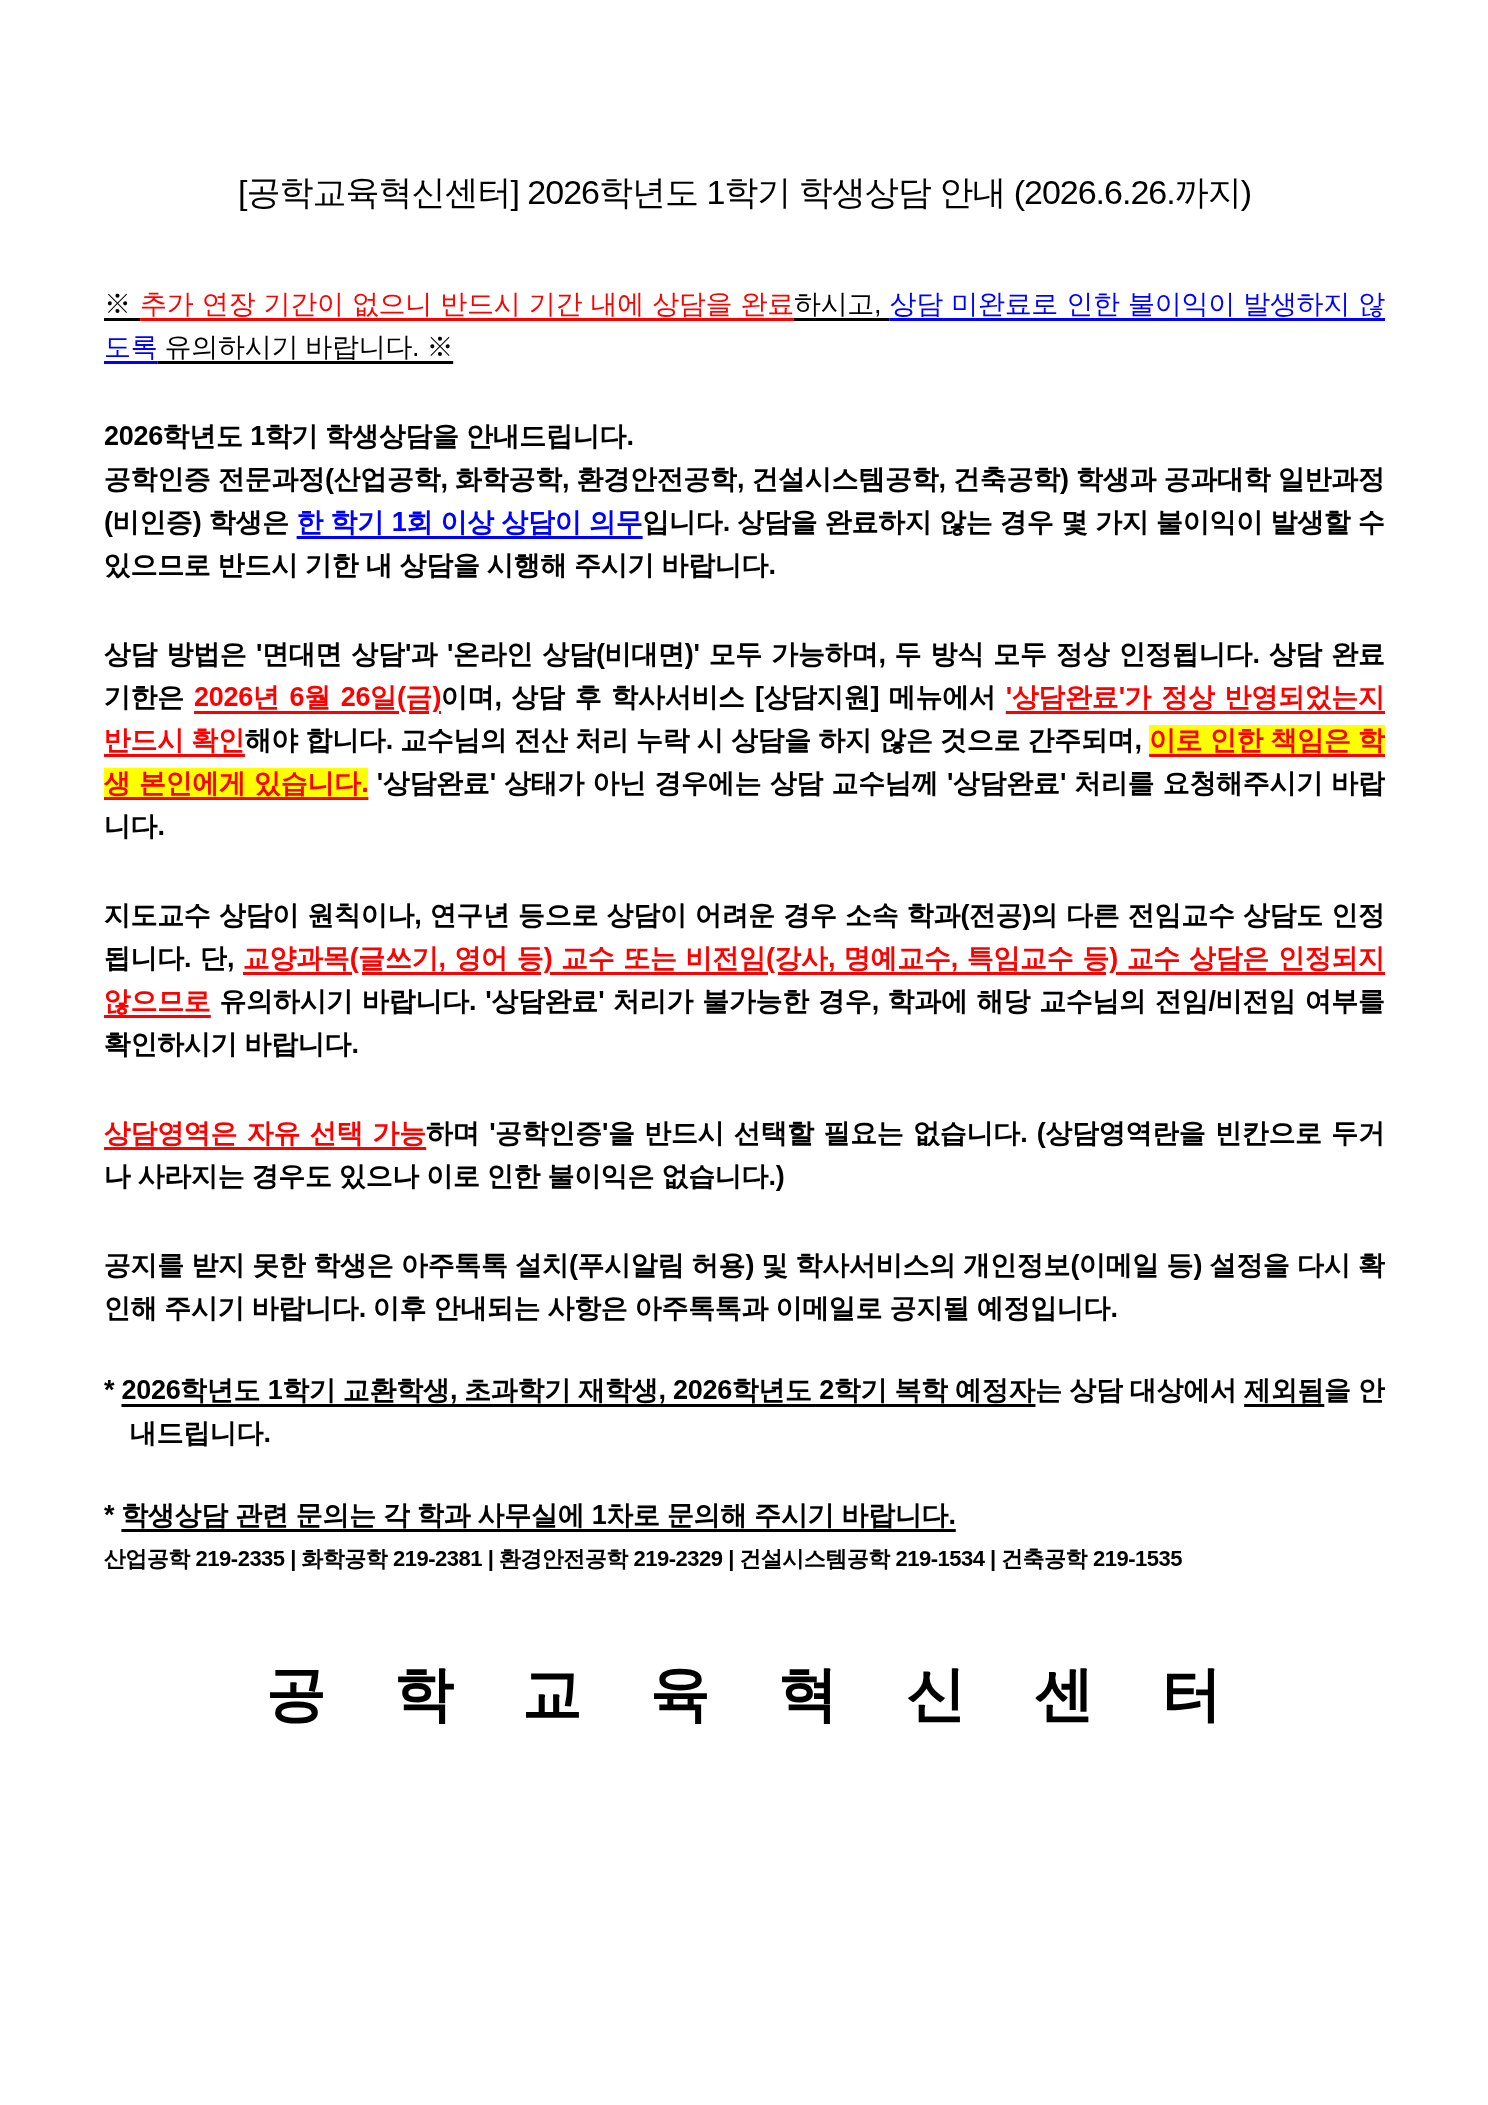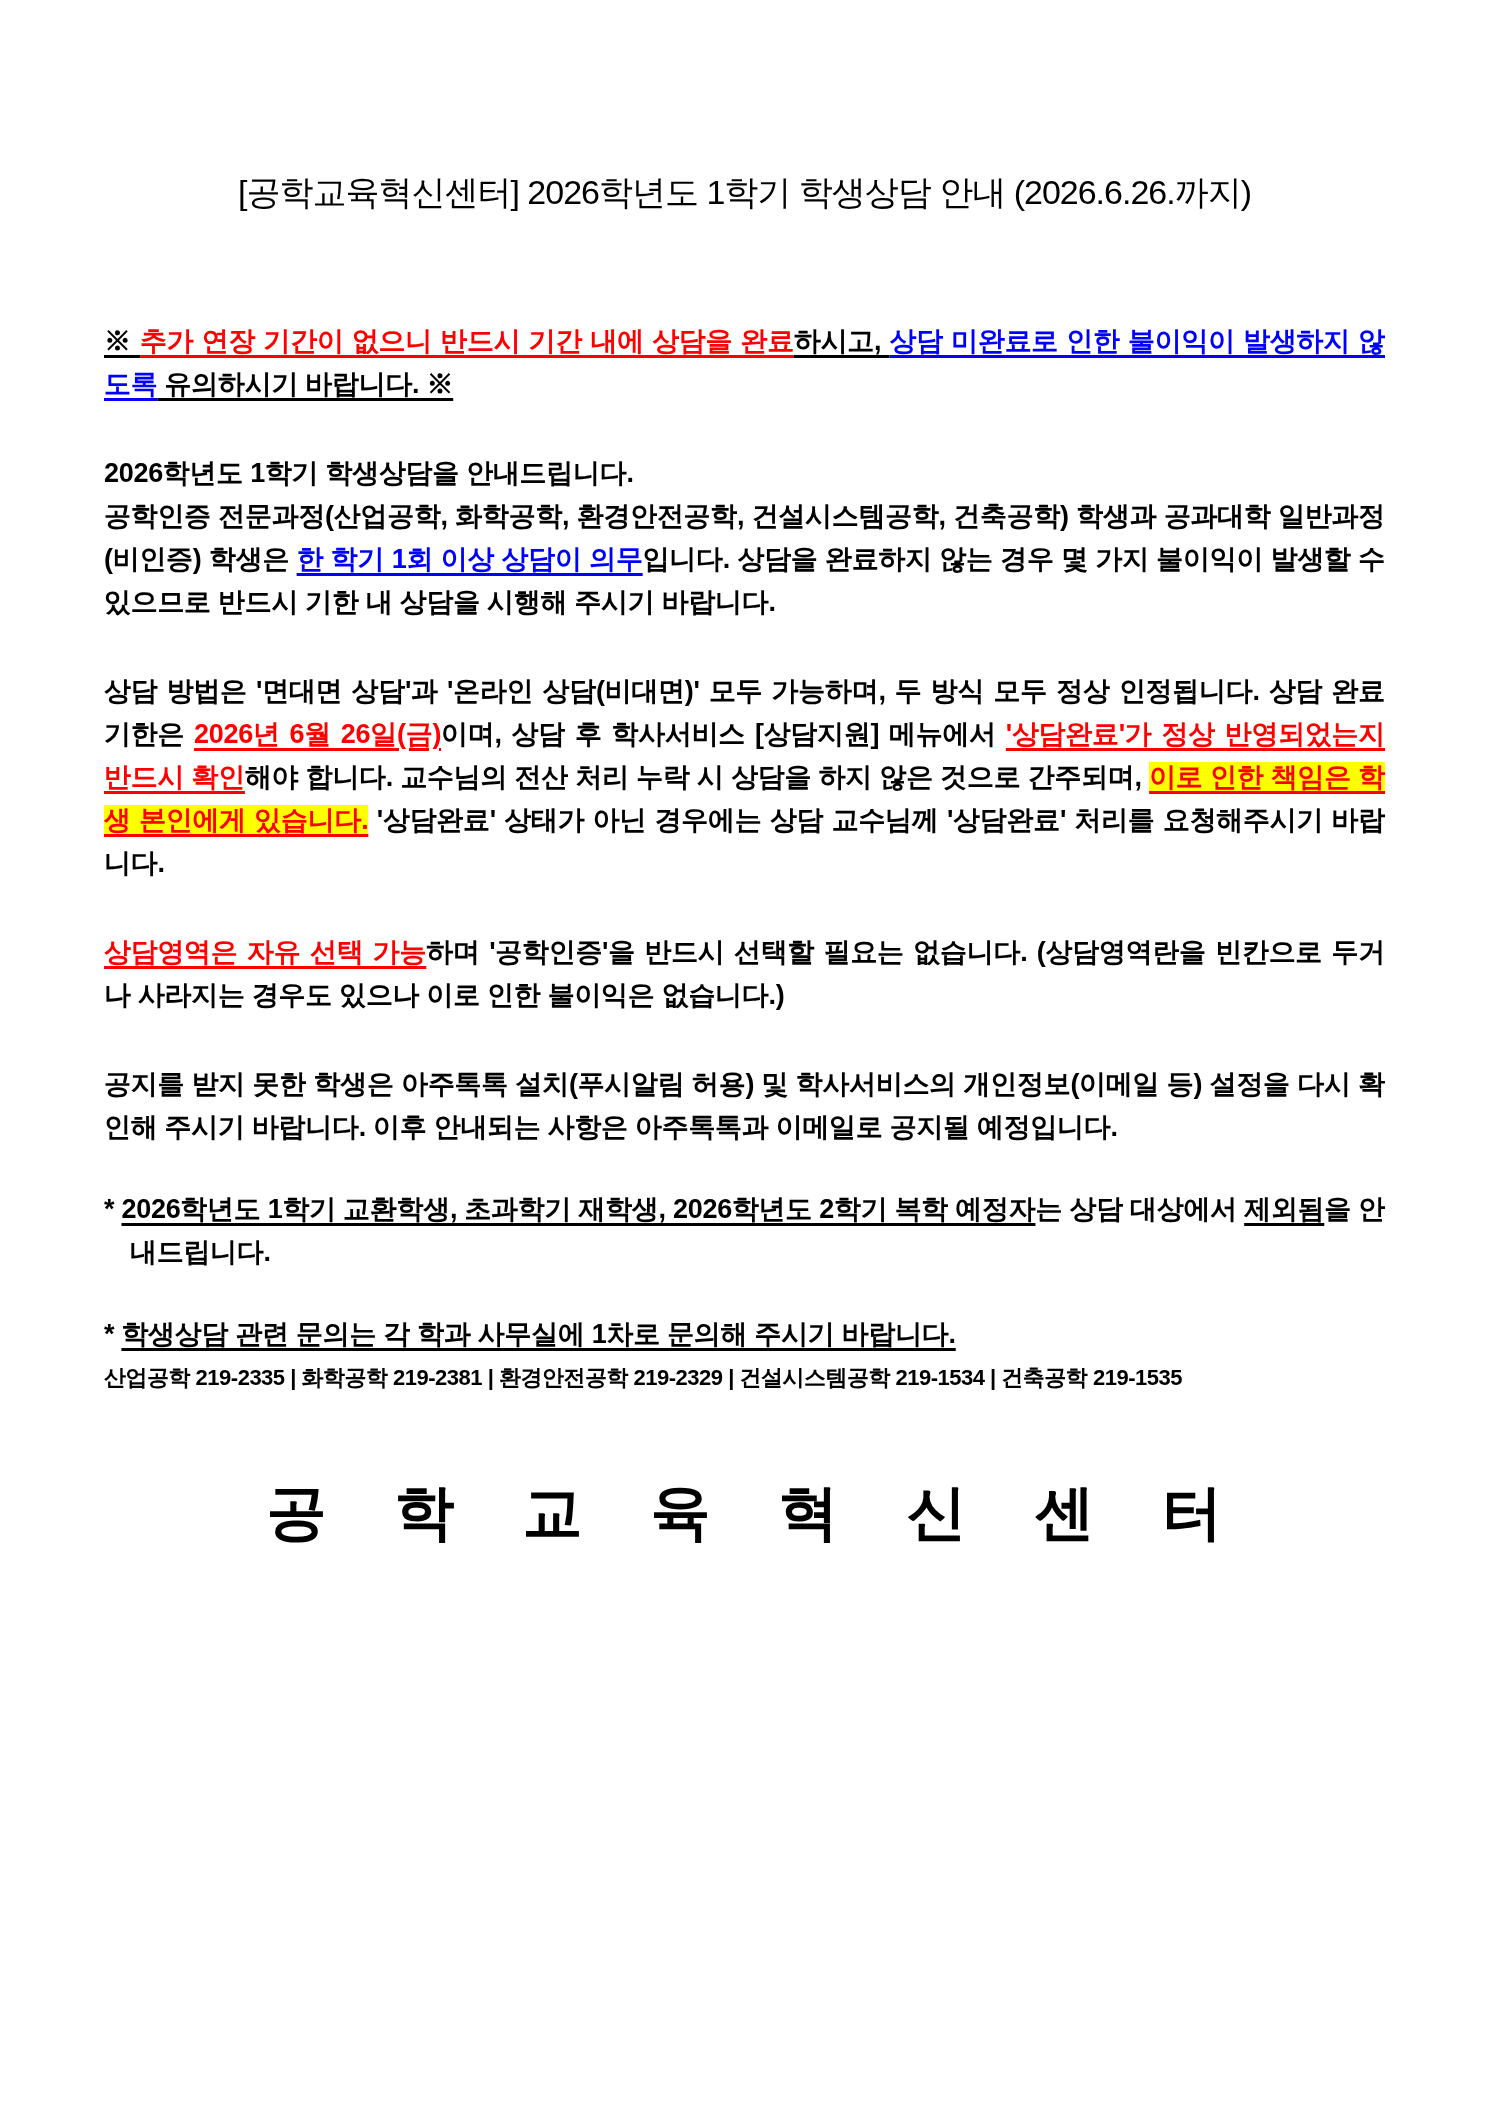--- a/index.html
+++ b/index.html
@@ -27,21 +27,21 @@
     margin: 46px 0 0 0;
     font-size: 27px;
     line-height: 43px;
     font-weight: 600;
     letter-spacing: -0.3px;
     text-align: justify;
   }
   .block.tight { margin-top: 0; }
   .block.hang { padding-left: 26px; text-indent: -26px; margin-top: 39px; }
 
-  .notice { margin-top: 104px; font-weight: 700; }
+  .notice { margin-top: 67px; font-weight: 400; }
 
   .c-red  { color: #ff0000; }
   .c-blue { color: #0000ff; }
   .b  { font-weight: 800; margin-top: 8px; }
   .u  { text-decoration: underline; text-underline-offset: 5px; text-decoration-thickness: 2.5px; }
   .hl { background: #ffff00; }
 
   .contacts {
     font-size: 22px;
     letter-spacing: -0.5px;
@@ -67,20 +67,21 @@
   <h1 class="title">[공학교육혁신센터] 2026학년도 1학기 학생상담 안내 (2026.6.26.까지)</h1>
 
   <p class="block notice"><span class="u">※ </span><span class="c-red u">추가 연장 기간이 없으니 반드시 기간 내에 상담을 완료</span><span class="u">하시고, </span><span class="c-blue u">상담 미완료로 인한 불이익이 발생하지 않도록</span><span class="u"> 유의하시기 바랍니다. ※</span></p>
 
   <p class="block"><span>2026학년도 1학기 학생상담을 안내드립니다.</span></p>
   <p class="block tight"><span>공학인증 전문과정(산업공학, 화학공학, 환경안전공학, 건설시스템공학, 건축공학) 학생과 공과대학 일반과정(비인증) 학생은 </span><span class="c-blue b u">한 학기 1회 이상 상담이 의무</span><span>입니다. 상담을 완료하지 않는 경우 몇 가지 불이익이 발생할 수 있으므로 반드시 기한 내 상담을 시행해 주시기 바랍니다.</span></p>
 
 
   <p class="block"><span>상담 방법은 '면대면 상담'과 '온라인 상담(비대면)' 모두 가능하며, 두 방식 모두 정상 인정됩니다. 상담 완료 기한은 </span><span class="c-red b u">2026년 6월 26일(금)</span><span>이며, 상담 후 학사서비스 [상담지원] 메뉴에서 </span><span class="c-red b u">'상담완료'가 정상 반영되었는지 반드시 확인</span><span>해야 합니다. 교수님의 전산 처리 누락 시 상담을 하지 않은 것으로 간주되며, </span><span class="c-red b u hl">이로 인한 책임은 학생 본인에게 있습니다.</span><span> '상담완료' 상태가 아닌 경우에는 상담 교수님께 '상담완료' 처리를 요청해주시기 바랍니다.</span></p>
 
+  <p class="block"><span>지도교수 상담이 원칙이나, 연구년 등으로 상담이 어려운 경우 소속 학과(전공)의 다른 전임교수 상담도 인정됩니다. 단, </span><span class="c-red b u">교양과목(글쓰기, 영어 등) 교수 또는 비전임(강사, 명예교수, 특임교수 등) 교수 상담은 인정되지 않으므로</span><span> 유의하시기 바랍니다. '상담완료' 처리가 불가능한 경우, 학과에 해당 교수님의 전임/비전임 여부를 확인하시기 바랍니다.</span></p>
 
   <p class="block"><span class="c-red b u">상담영역은 자유 선택 가능</span><span>하며 '공학인증'을 반드시 선택할 필요는 없습니다. (상담영역란을 빈칸으로 두거나 사라지는 경우도 있으나 이로 인한 불이익은 없습니다.)</span></p>
 
   <p class="block"><span>공지를 받지 못한 학생은 아주톡톡 설치(푸시알림 허용) 및 학사서비스의 개인정보(이메일 등) 설정을 다시 확인해 주시기 바랍니다. 이후 안내되는 사항은 아주톡톡과 이메일로 공지될 예정입니다.</span></p>
 
   <p class="block hang"><span>* </span><span class="u">2026학년도 1학기 교환학생, 초과학기 재학생, 2026학년도 2학기 복학 예정자</span><span>는 상담 대상에서 </span><span class="u">제외됨</span><span>을 안내드립니다.</span></p>
 
 
   <p class="block hang"><span>* </span><span class="u">학생상담 관련 문의는 각 학과 사무실에 1차로 문의해 주시기 바랍니다.</span></p>
   <p class="block tight contacts"><span>산업공학 219-2335 | 화학공학 219-2381 | 환경안전공학 219-2329 | 건설시스템공학 219-1534 | 건축공학 219-1535</span></p>

